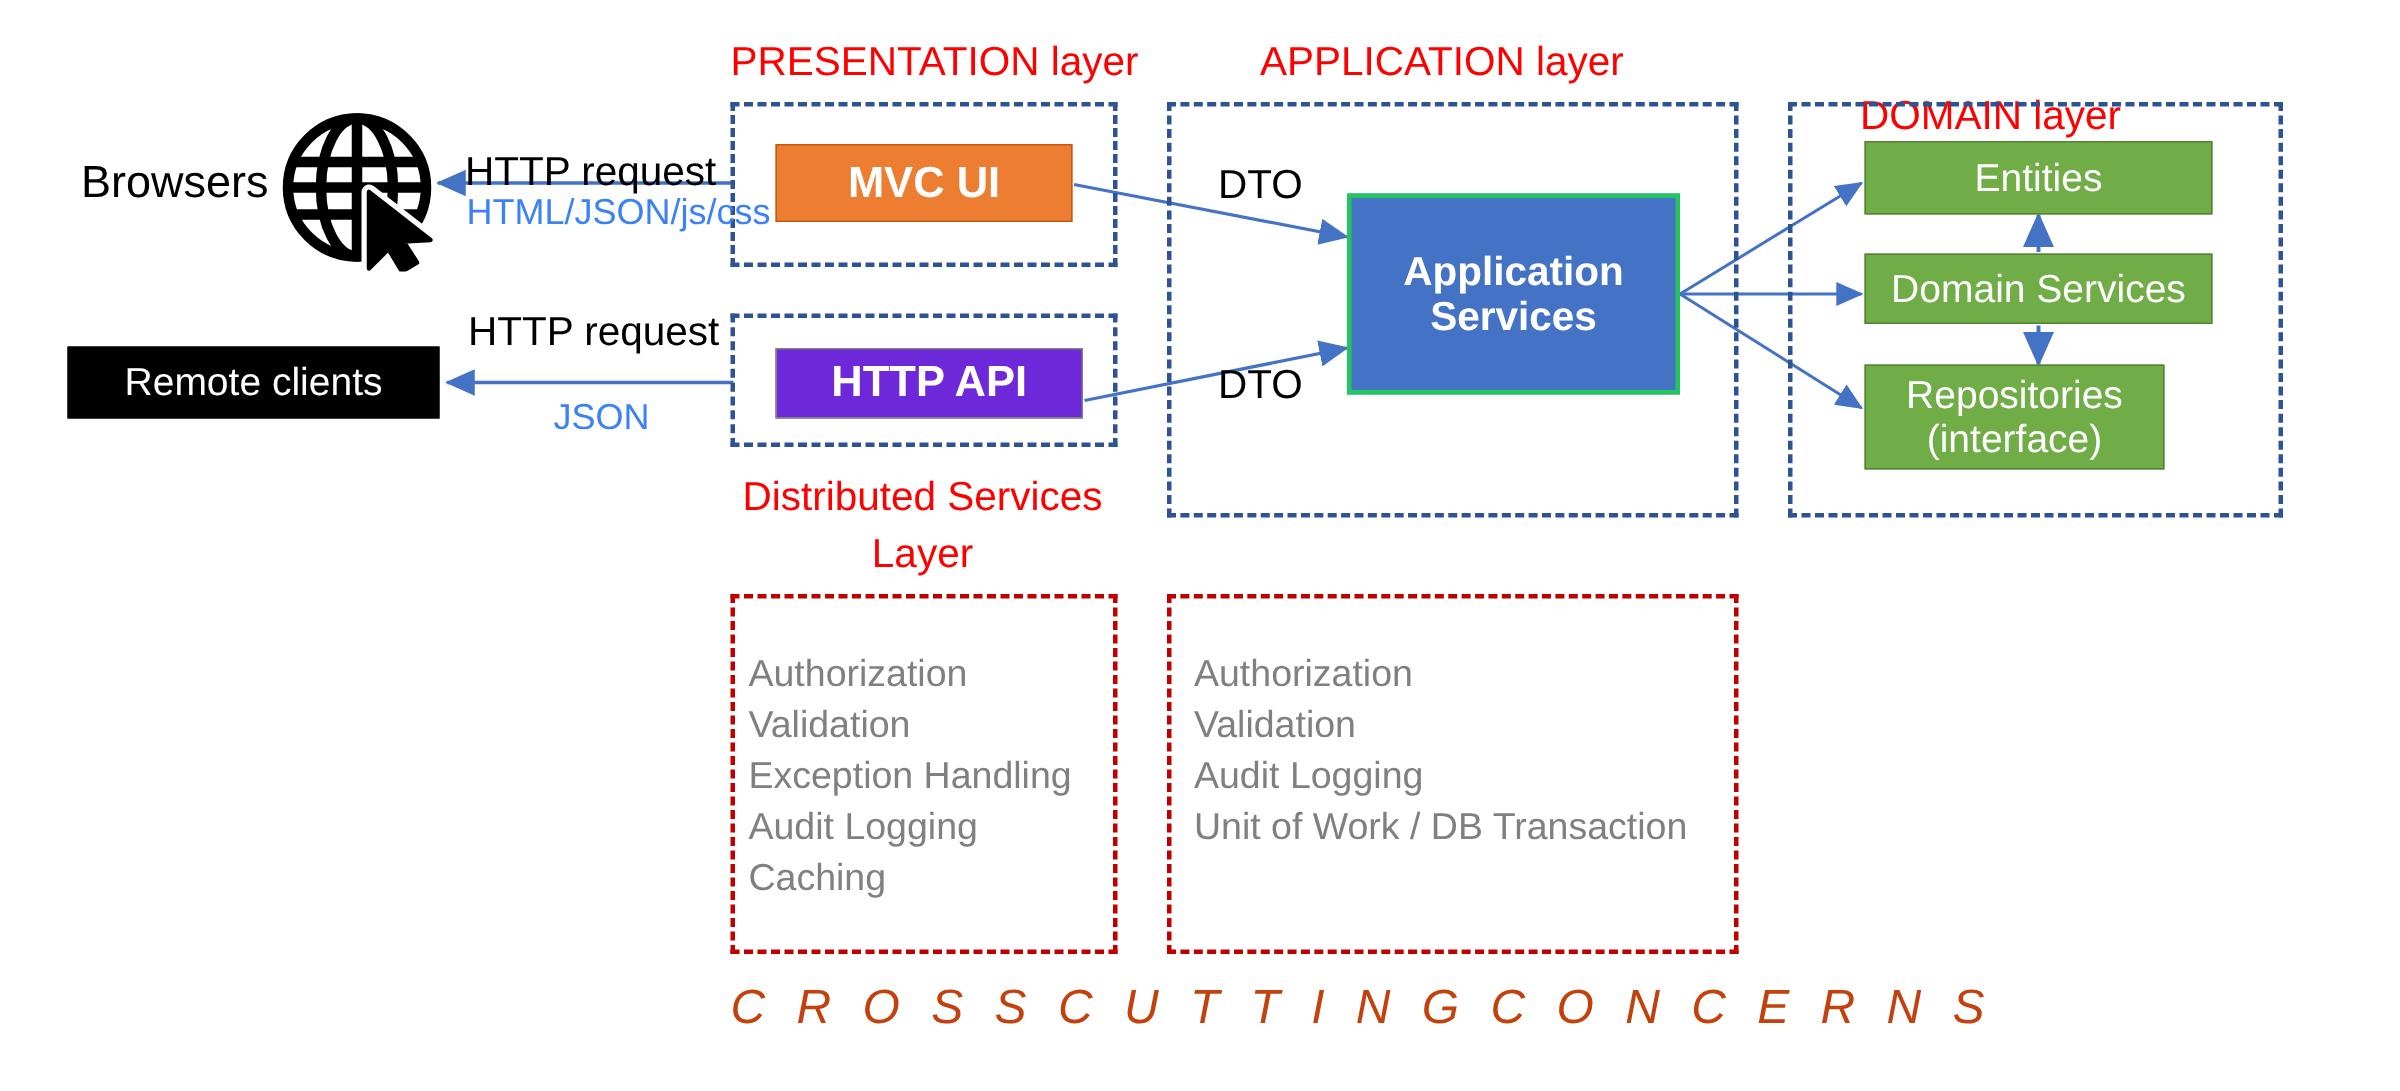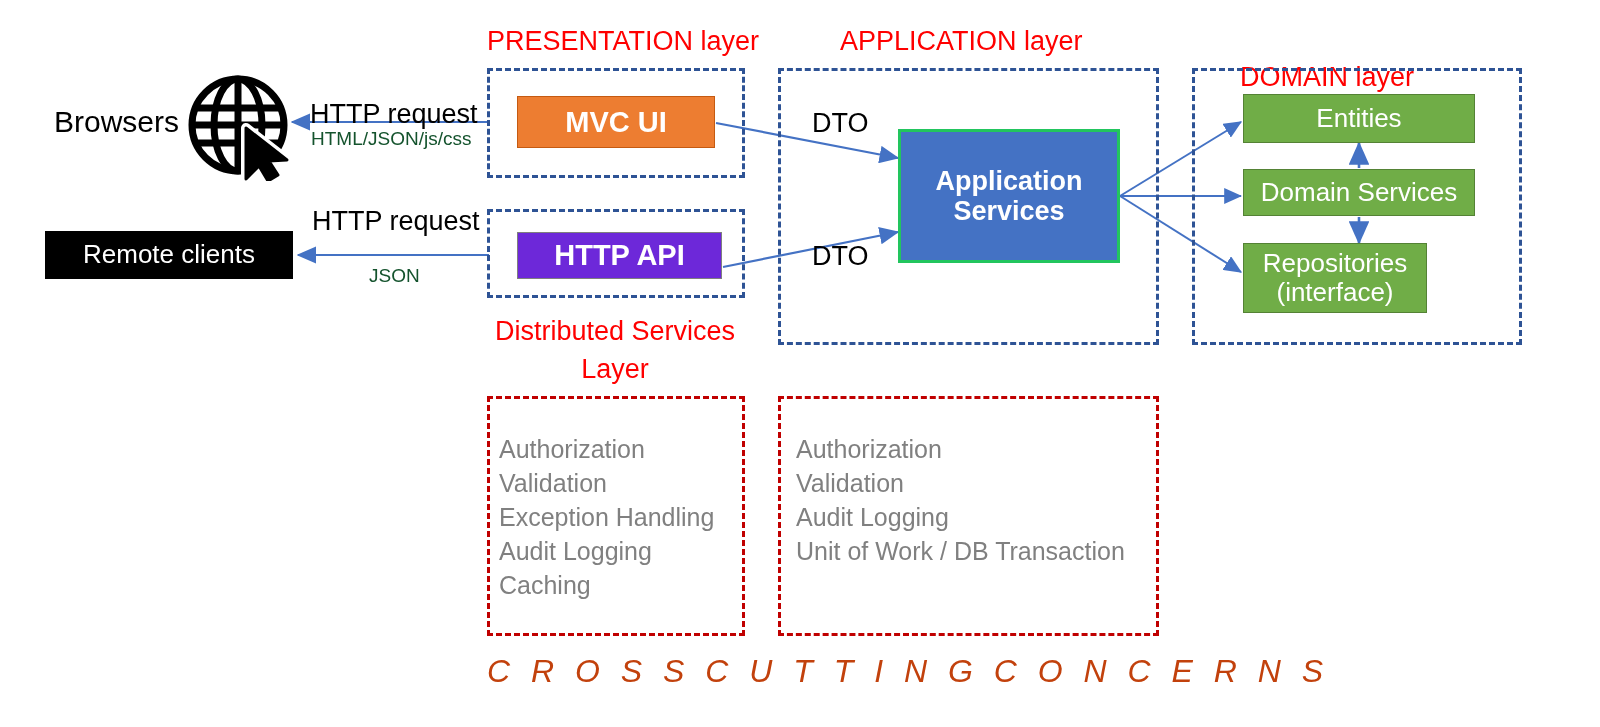--- a/index.html
+++ b/index.html
@@ -60,22 +60,22 @@
   .comp-green  { background: #70AD47; border: 1px solid #548235; font-weight: normal; font-size: 26px; }
   .comp-black  { background: #000000; border: 1px solid #000000; font-weight: normal; font-size: 26px; }
 
   
   .lbl-big {
     color: #000000;
     font-size: 27px;
     white-space: nowrap;
   }
   .lbl-small {
-    color: #14532d;
-    font-size: 19px;
+    color: #3b82f6;
+    font-size: 24px;
     white-space: nowrap;
   }
   .lbl-browsers {
     color: #000000;
     font-size: 30px;
     white-space: nowrap;
   }
 
   
   .cc-list {
@@ -179,21 +179,21 @@
 
   <div class="abs comp comp-blue" style="left:898px; top:129px; width:222px; height:134px; flex-direction:column;">
     <span>Application</span>
     <span>Services</span>
   </div>
 
   <div class="abs comp comp-green" style="left:1243px; top:94px; width:232px; height:49px;">Entities</div>
 
   <div class="abs comp comp-green" style="left:1243px; top:169px; width:232px; height:47px;">Domain Services</div>
 
-  <div class="abs comp comp-green" style="left:1243px; top:243px; width:184px; height:70px; flex-direction:column;">
+  <div class="abs comp comp-green" style="left:1243px; top:243px; width:200px; height:70px; flex-direction:column;">
     <span>Repositories</span>
     <span>(interface)</span>
   </div>
 
   <div class="abs layer-caption-wrap" style="left:484px; top:312px; width:262px;">
     <div>Distributed Services</div>
     <div>Layer</div>
   </div>
 
   <div class="abs cc-box" style="left:487px; top:396px; width:258px; height:240px;"></div>

